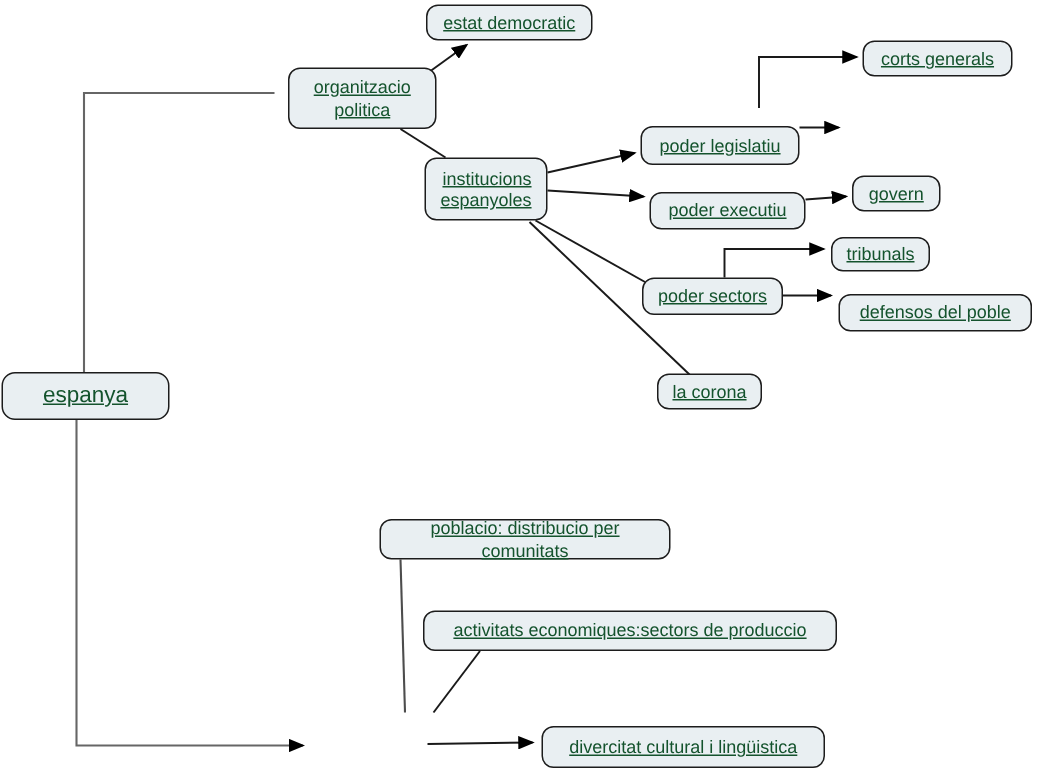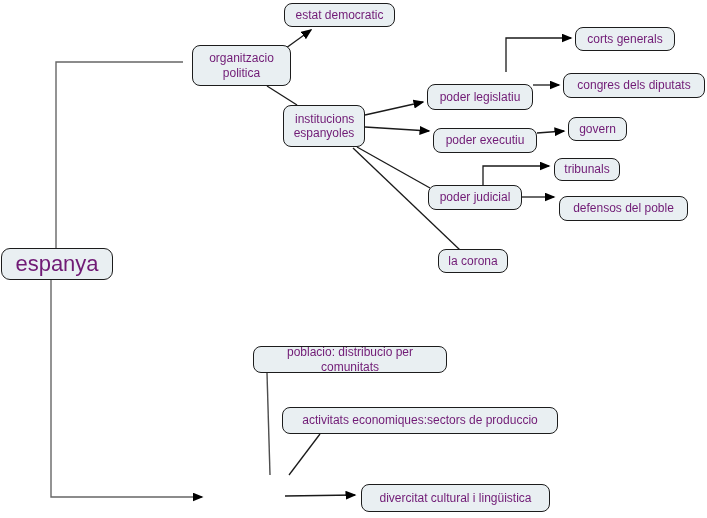--- a/index.html
+++ b/index.html
@@ -5,24 +5,24 @@
   html,body{margin:0;padding:0;background:#ffffff;}
   .canvas{
     position:relative;width:707px;height:518px;background:#ffffff;overflow:hidden;
     font-family:"Liberation Sans","DejaVu Sans",sans-serif;
   }
   .edges{position:absolute;left:0;top:0;width:707px;height:518px;}
   .node{
     position:absolute;box-sizing:border-box;
     background:#e9eff2;border:1.4px solid #1c1c1c;border-radius:8px;
     display:flex;align-items:center;justify-content:center;
-    font-size:12px;line-height:1.2;color:#701a75;text-align:center;
-    white-space:pre-line;padding:1px 4px;
+    font-size:12px;line-height:1.2;color:#14532d;text-align:center;
+    white-space:pre-line;padding:1px 4px;text-decoration:underline;
   }
-  .node.root{font-size:22px;border-radius:9px;}
+  .node.root{font-size:15px;border-radius:9px;}
 </style>
 </head>
 <body>
 
 <div class="canvas">
 
   <svg class="edges" width="707" height="518" viewBox="0 0 707 518">
     <defs>
       <marker id="arrow" markerWidth="11" markerHeight="9" refX="9.5" refY="4.5" orient="auto" markerUnits="userSpaceOnUse">
         <path d="M0,0 L11,4.5 L0,9 z" fill="#000000"></path>
@@ -55,29 +55,28 @@
 
   <div class="node" style="left:284px;top:3px;width:111px;height:24px;">estat democratic</div>
 
   <div class="node" style="left:283px;top:105px;width:82px;height:42px;text-align:right;">institucions
 espanyoles</div>
 
   <div class="node" style="left:427px;top:84px;width:106px;height:26px;">poder legislatiu</div>
 
   <div class="node" style="left:575px;top:27px;width:100px;height:24px;">corts generals</div>
 
-  <div class="node" style="left:563px;top:73px;width:142px;height:25px;">congres dels diputats</div>
 
   <div class="node" style="left:433px;top:128px;width:104px;height:25px;">poder executiu</div>
 
   <div class="node" style="left:568px;top:117px;width:59px;height:24px;">govern</div>
 
   <div class="node" style="left:554px;top:158px;width:66px;height:23px;">tribunals</div>
 
-  <div class="node" style="left:428px;top:185px;width:94px;height:25px;">poder judicial</div>
+  <div class="node" style="left:428px;top:185px;width:94px;height:25px;">poder sectors</div>
 
   <div class="node" style="left:559px;top:196px;width:129px;height:25px;">defensos del poble</div>
 
   <div class="node" style="left:438px;top:249px;width:70px;height:24px;">la corona</div>
 
   <div class="node" style="left:253px;top:346px;width:194px;height:27px;">poblacio: distribucio per comunitats</div>
 
   <div class="node" style="left:282px;top:407px;width:276px;height:27px;">activitats economiques:sectors de produccio</div>
 
 

